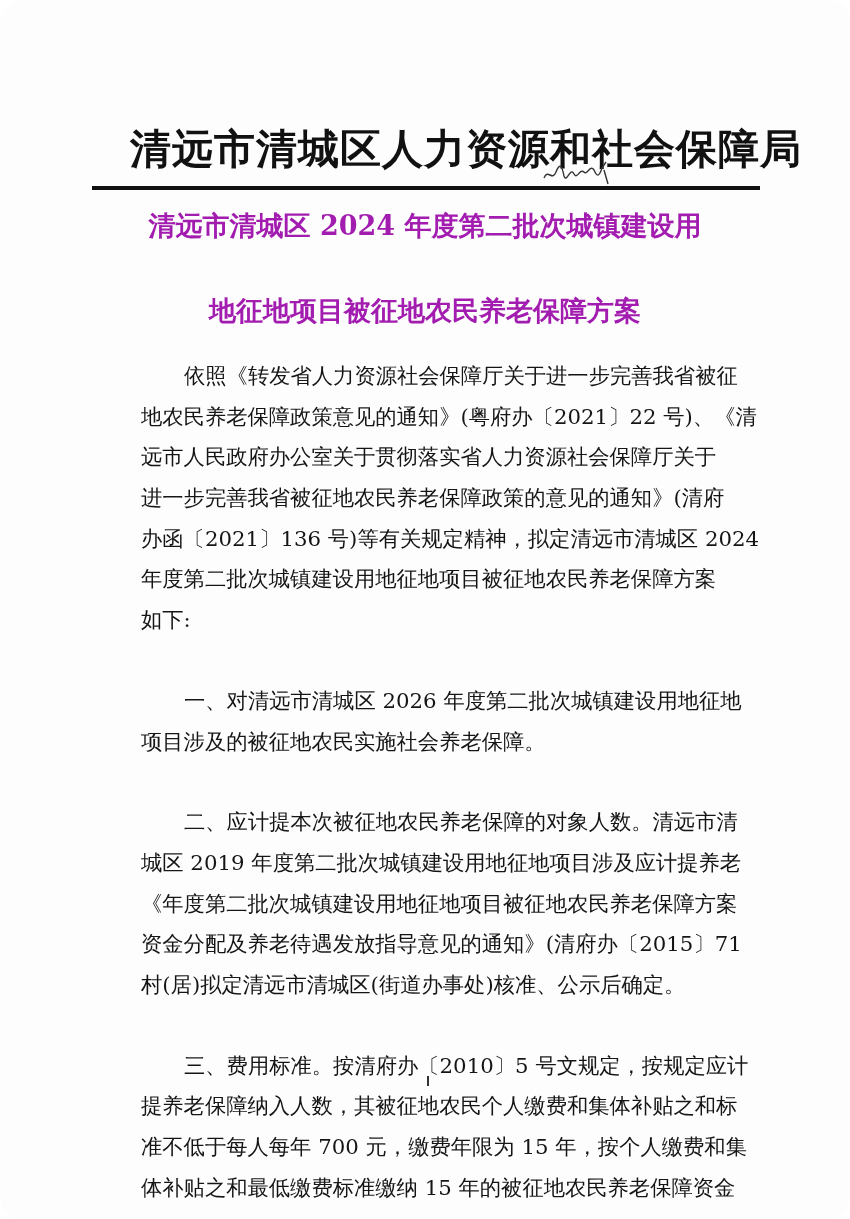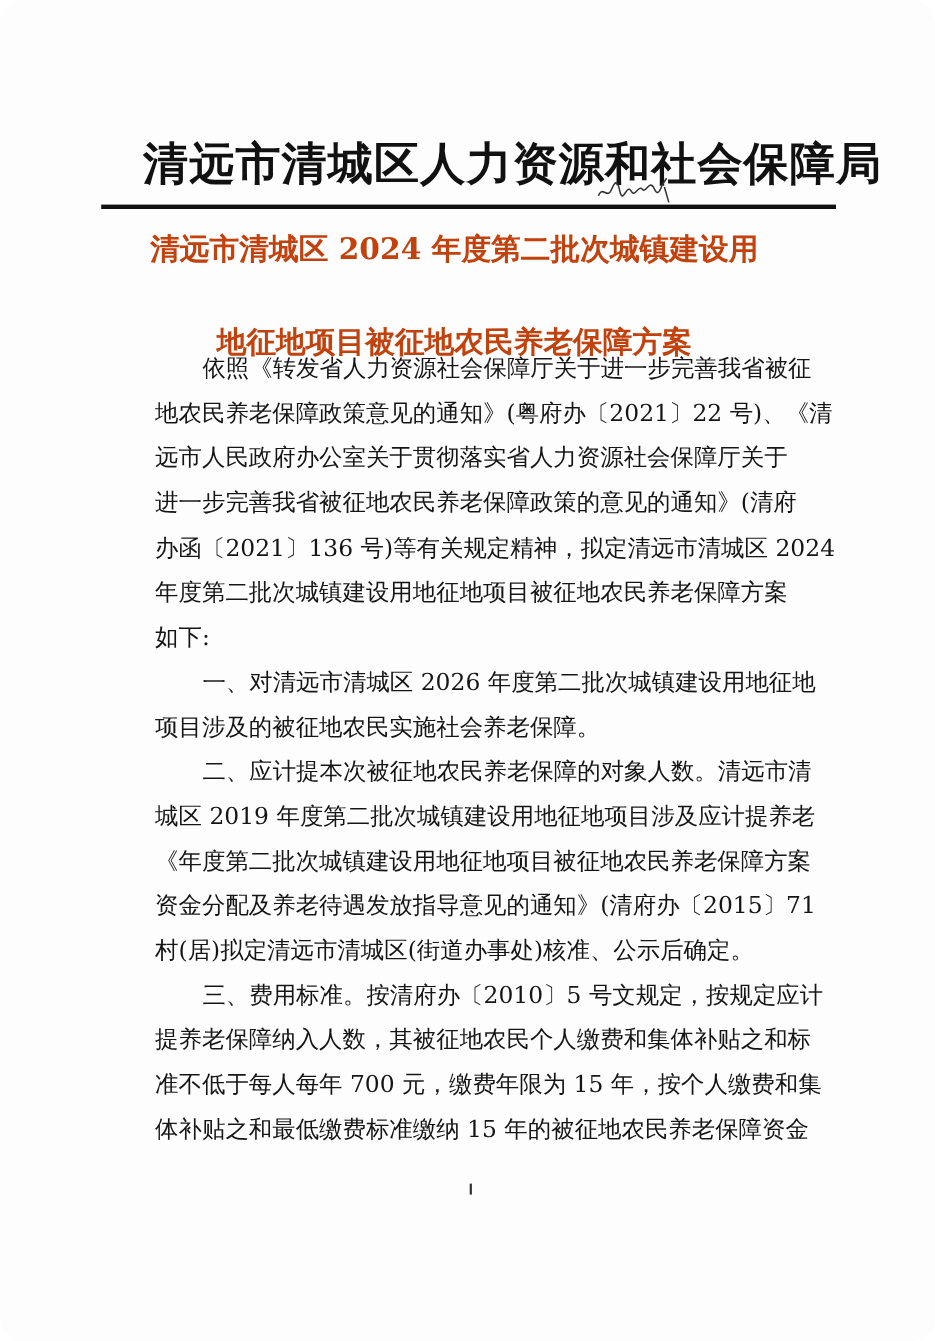--- a/index.html
+++ b/index.html
@@ -4,29 +4,29 @@
 <style>
   html, body { margin: 0; padding: 0; background: #ffffff; }
   body { width: 850px; height: 1219px; position: relative; overflow: hidden;
          font-family: "DejaVu Serif", "Liberation Serif", serif; color: #1a1a1a; }
   .page { position: absolute; left: 0; top: 0; width: 850px; height: 1219px; background: #fdfdfd; border-radius: 22px; }
   .letterhead { position: absolute; left: 130px; top: 122px; width: 600px;
                 font-family: "DejaVu Sans", "Liberation Sans", sans-serif;
                 font-weight: bold; font-size: 41px; letter-spacing: 1px; color: #111; white-space: nowrap; }
   .signature { position: absolute; left: 540px; top: 158px; width: 80px; height: 30px; }
   .rule { position: absolute; left: 92px; top: 186px; width: 668px; height: 4px; background: #111; }
-  .title { position: absolute; left: 88px; width: 650px; text-align: center;
+  .title { position: absolute; left: 100px; width: 650px; text-align: center;
            font-family: "DejaVu Serif", "Liberation Serif", serif; font-weight: bold;
-           font-size: 27px; color: #c2410c; white-space: nowrap; }
+           font-size: 27px; color: #a21caf; white-space: nowrap; }
   .title.l1 { top: 208px; }
   .title.l2 { top: 253px; margin-top: 40px; }
   .body { position: absolute; left: 141px; top: 316px; width: 580px; }
   .line { height: 40.7px; line-height: 40.7px; font-size: 21.3px; white-space: nowrap; color: #151515;
           font-family: "DejaVu Serif", "Liberation Serif", serif; }
-  .line.indent { padding-left: 43px; }
+  .line.indent { padding-left: 43px; margin-top: 40px; }
   .pagenum { position: absolute; left: 427px; top: 1076px; width: 2px; height: 10px; background: #333; }
 </style>
 </head>
 <body>
 
 <div class="page">
 
   <div class="letterhead">清远市清城区人力资源和社会保障局</div>
 
   <svg class="signature" viewBox="0 0 80 30">

